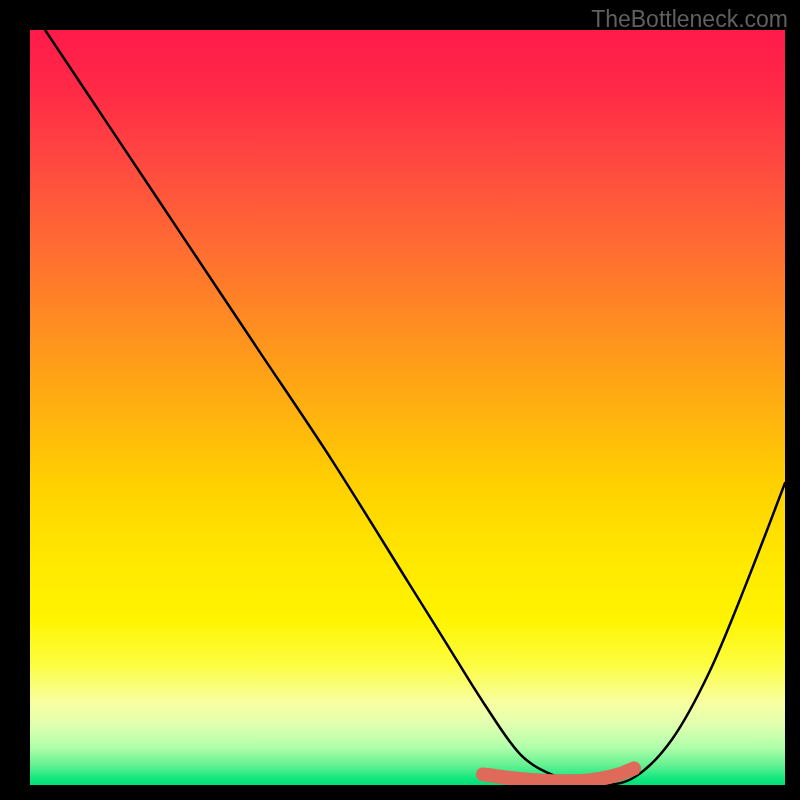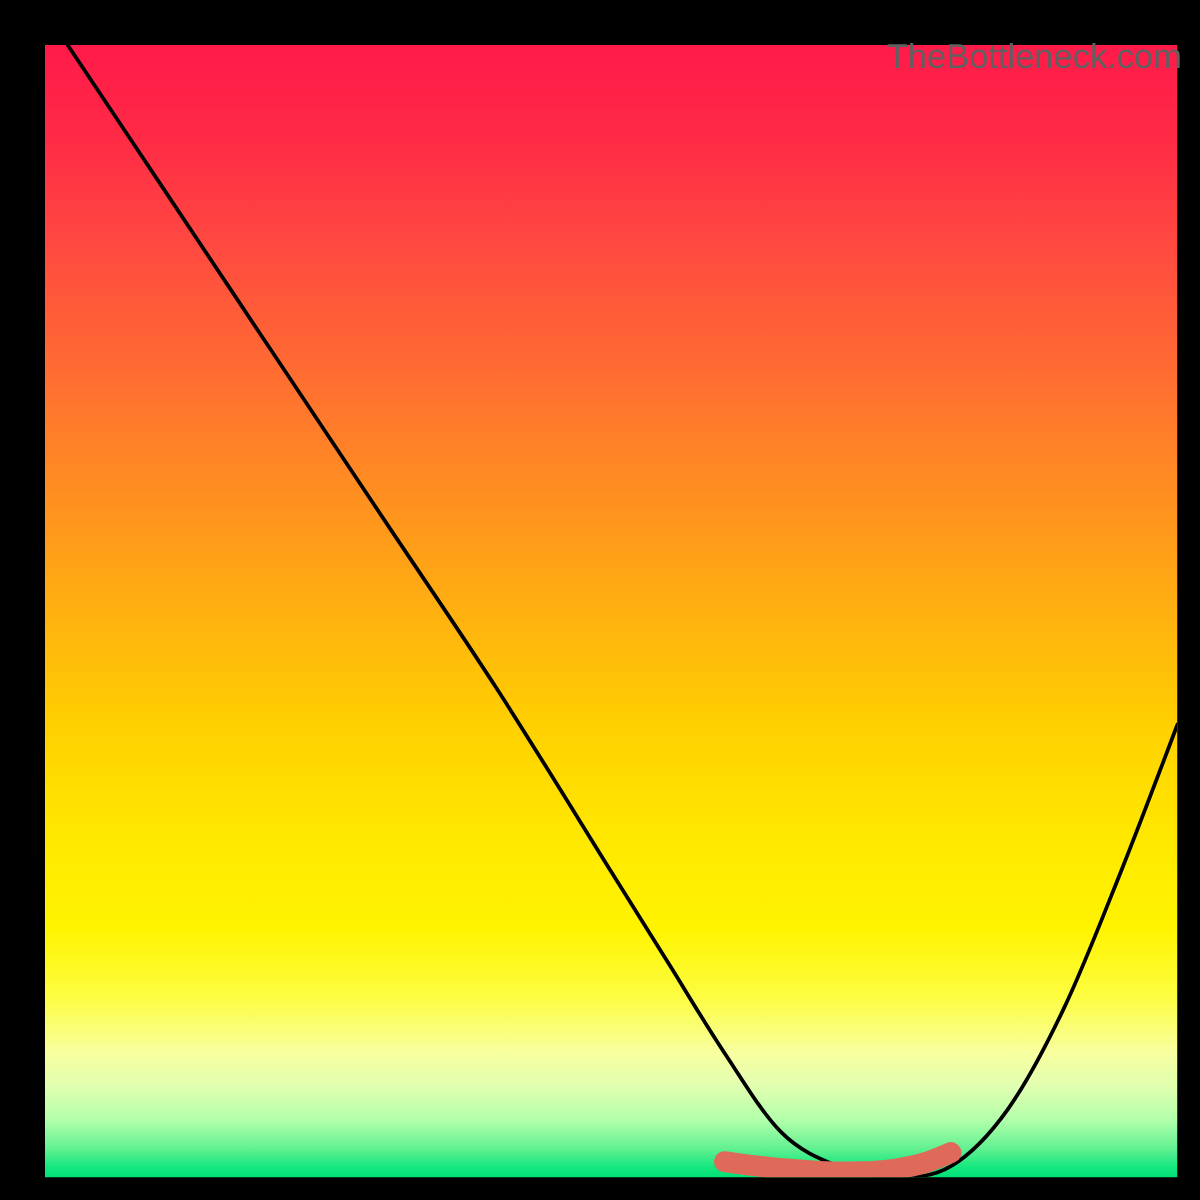--- a/index.html
+++ b/index.html
@@ -6,21 +6,21 @@
     margin: 0;
     padding: 0;
     width: 800px;
     height: 800px;
     background: #000;
     position: relative;
     overflow: hidden;
   }
   .watermark {
     position: absolute;
-    top: 24px;
+    top: 6px;
     right: 12px;
     color: #606060;
     font-family: Arial, Helvetica, sans-serif;
     font-size: 23px;
     z-index: 10;
   }
   .plot-area {
     position: absolute;
     left: 30px;
     top: 30px;

